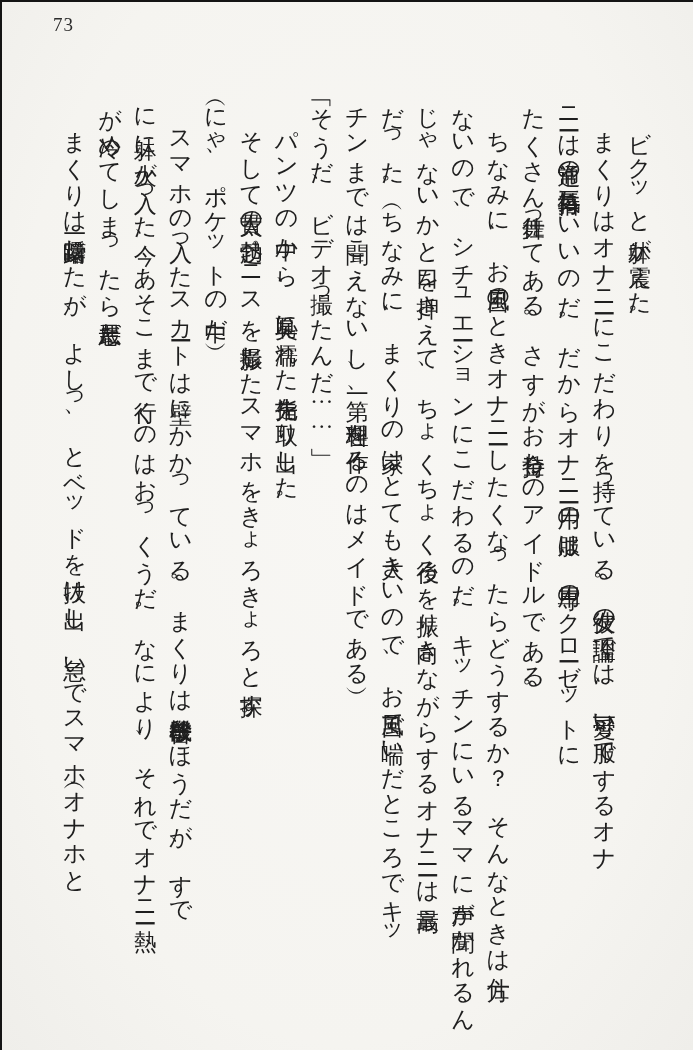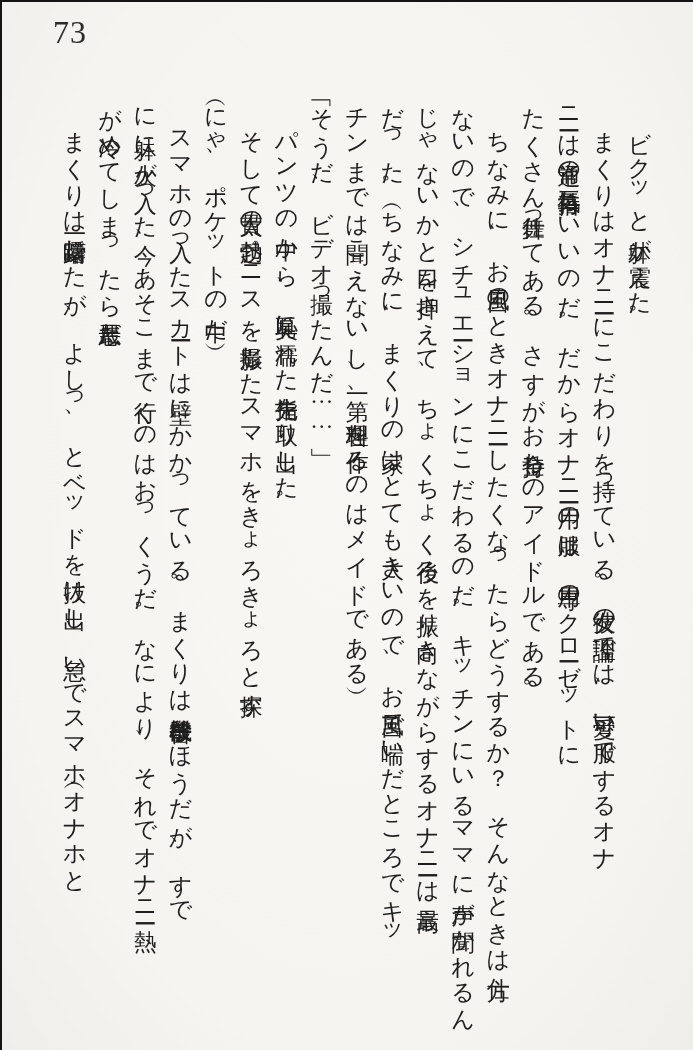--- a/index.html
+++ b/index.html
@@ -24,21 +24,21 @@
   .edge-left {
     position: absolute;
     top: 0; left: 0;
     width: 2px; height: 100%;
     background: #141414;
   }
   .page-number {
     position: absolute;
     top: 14px;
     left: 53px;
-    font-size: 32px;
+    font-size: 19px;
     letter-spacing: 1px;
     color: #2b2b2b;
   }
   .text-block {
     position: absolute;
     top: 92px;
     right: 36px;
     height: 930px;
     writing-mode: vertical-rl;
     text-orientation: upright;

